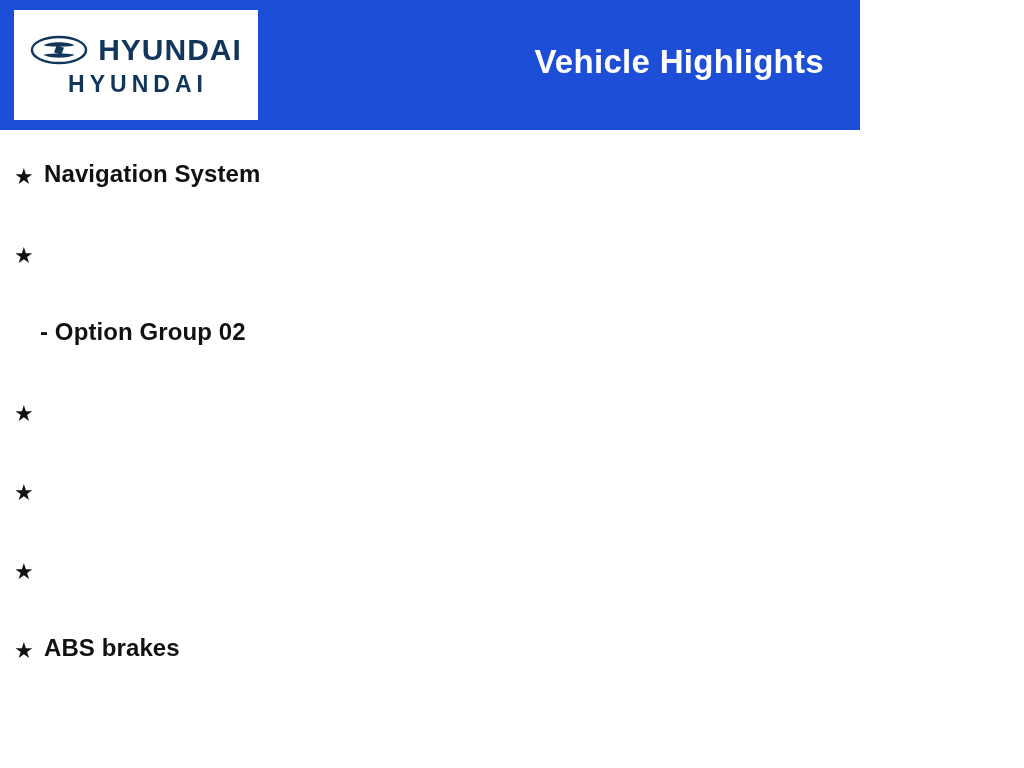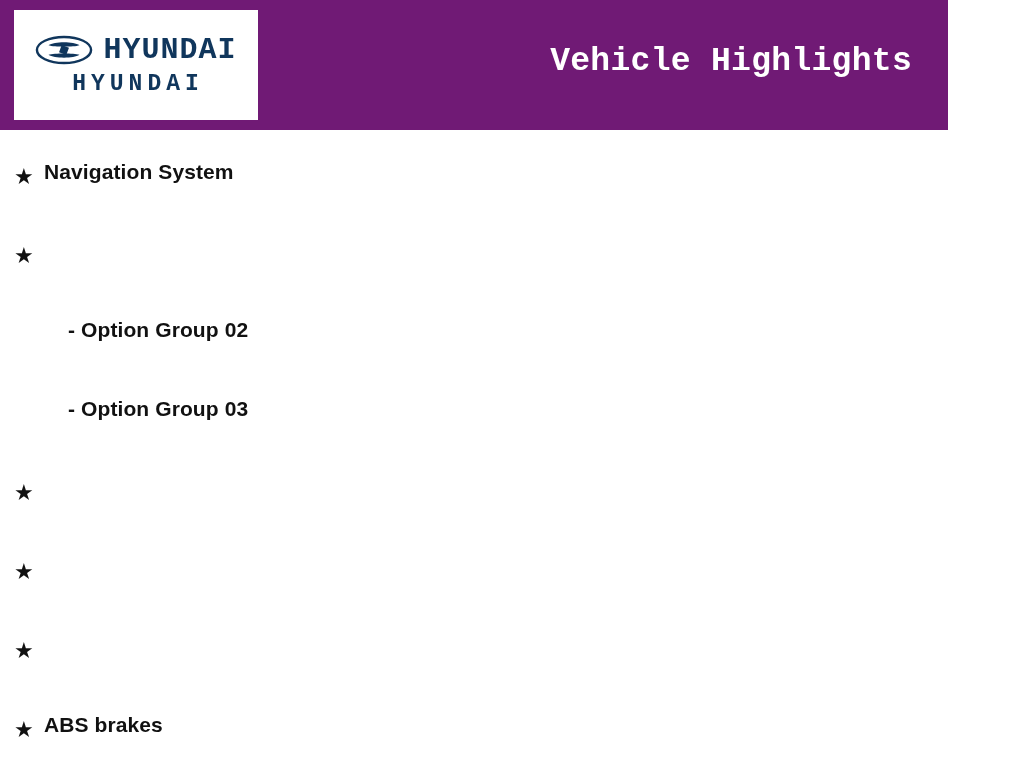--- a/index.html
+++ b/index.html
@@ -17,26 +17,25 @@
   .page {
     position: relative;
     width: 1024px;
     height: 768px;
     background: #ffffff;
   }
 
   
   .header {
     position: relative;
-    width: 948px;
+    width: 860px;
     height: 130px;
-    background: #701a75;
+    background: #1d4ed8;
     display: flex;
     align-items: center;
-    font-family: Liberation Mono, monospace;
   }
 
   .logo-box {
     position: absolute;
     left: 14px;
     top: 10px;
     width: 244px;
     height: 110px;
     background: #ffffff;
     display: flex;
@@ -110,29 +109,29 @@
   .bullet {
     width: 30px;
     flex: 0 0 30px;
     font-size: 22px;
     line-height: 1;
     color: #111111;
     padding-top: 5px;
   }
 
   .hl-text {
-    font-size: 21px;
+    font-size: 24px;
     font-weight: bold;
     color: #111111;
     line-height: 1.05;
     letter-spacing: 0.1px;
   }
 
   .hl-item.sub {
-    padding-left: 68px;
+    padding-left: 40px;
   }
 
   .hl-item.sub .bullet {
     width: 0;
     flex: 0 0 0;
   }
 
   .hl-item.sub .hl-text {
     font-weight: bold;
   }
@@ -169,24 +168,20 @@
 
     <li class="hl-item">
       <span class="bullet">★</span>
     </li>
 
     <li class="hl-item sub">
       <span class="bullet"></span>
       <span class="hl-text">- Option Group 02</span>
     </li>
 
-    <li class="hl-item sub">
-      <span class="bullet"></span>
-      <span class="hl-text">- Option Group 03</span>
-    </li>
 
     <li class="hl-item">
       <span class="bullet">★</span>
     </li>
 
     <li class="hl-item">
       <span class="bullet">★</span>
     </li>
 
     <li class="hl-item">

